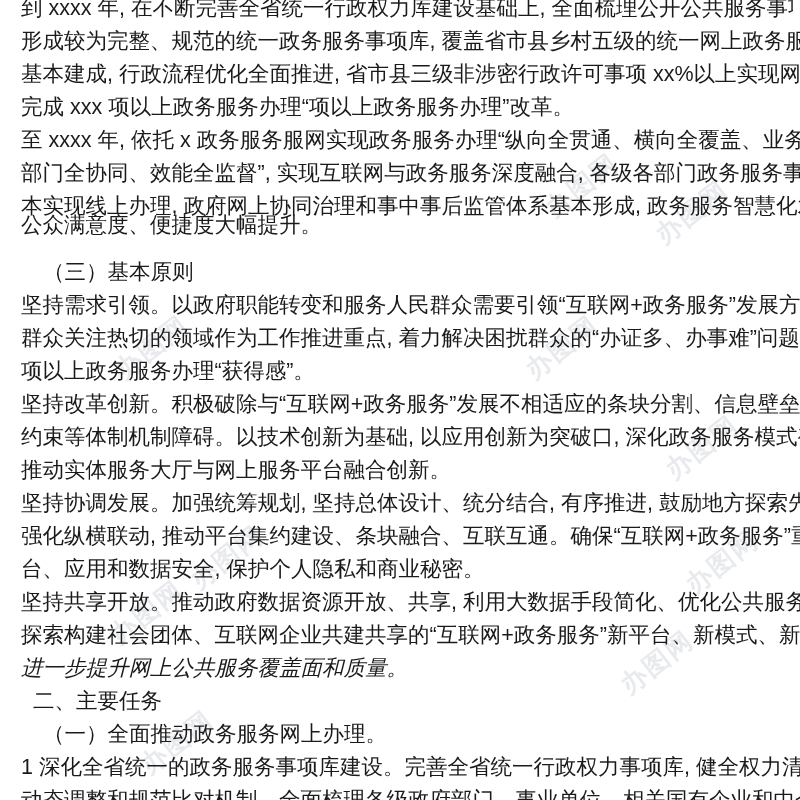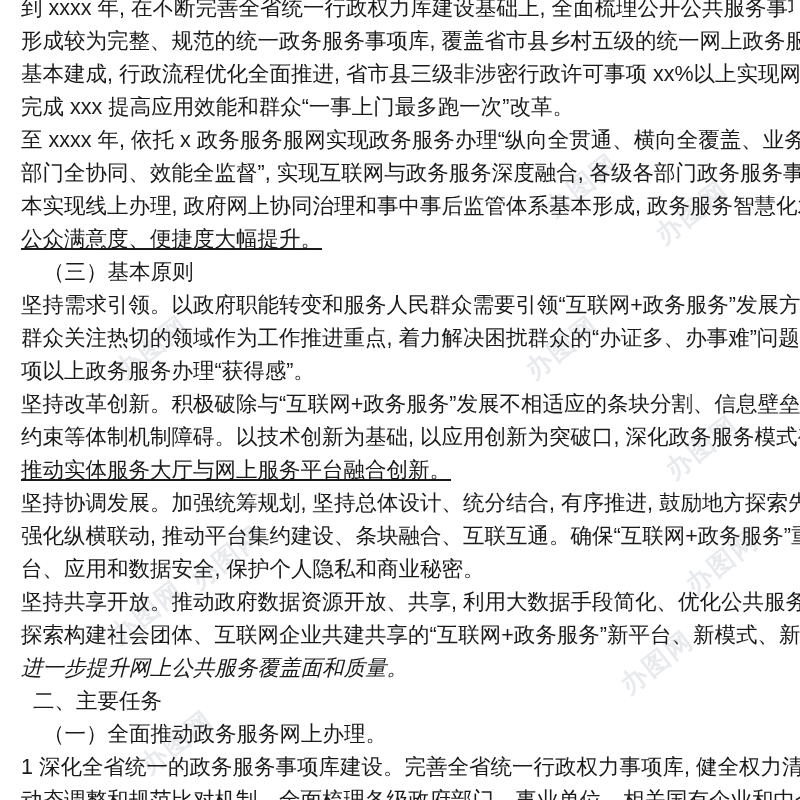--- a/index.html
+++ b/index.html
@@ -221,21 +221,21 @@
         <span>&nbsp;</span>
         <span>x</span>
         <span>x</span>
         <span>%</span>
         <span>以</span>
         <span>上</span>
         <span>实</span>
         <span>现</span>
         <span>网</span>
       </div>
-      <div class="line" style="top: 91px;">完成 xxx 提高应用效能和群众“一事上门最多跑一次”改革。</div>
+      <div class="line" style="top: 91px;">完成 xxx 项以上政务服务办理“项以上政务服务办理”改革。</div>
       <div class="line just" style="top: 124px;">
         <span>至</span>
         <span>&nbsp;</span>
         <span>x</span>
         <span>x</span>
         <span>x</span>
         <span>x</span>
         <span>&nbsp;</span>
         <span>年</span>
         <span>,</span>
@@ -352,21 +352,21 @@
         <span>&nbsp;</span>
         <span>政</span>
         <span>务</span>
         <span>服</span>
         <span>务</span>
         <span>智</span>
         <span>慧</span>
         <span>化</span>
         <span>水</span>
       </div>
-      <div class="line" style="top: 223px; text-decoration: underline;">公众满意度、便捷度大幅提升。</div>
+      <div class="line" style="top: 209px;">公众满意度、便捷度大幅提升。</div>
       <div class="line indent2" style="top: 256px;">（三）基本原则</div>
       <div class="line just" style="top: 289px;">
         <span>坚</span>
         <span>持</span>
         <span>需</span>
         <span>求</span>
         <span>引</span>
         <span>领</span>
         <span>。</span>
         <span>以</span>
@@ -519,21 +519,21 @@
         <span>深</span>
         <span>化</span>
         <span>政</span>
         <span>务</span>
         <span>服</span>
         <span>务</span>
         <span>模</span>
         <span>式</span>
         <span>变</span>
       </div>
-      <div class="line" style="top: 454px; text-decoration: underline;">推动实体服务大厅与网上服务平台融合创新。</div>
+      <div class="line" style="top: 454px;">推动实体服务大厅与网上服务平台融合创新。</div>
       <div class="line just" style="top: 487px;">
         <span>坚</span>
         <span>持</span>
         <span>协</span>
         <span>调</span>
         <span>发</span>
         <span>展</span>
         <span>。</span>
         <span>加</span>
         <span>强</span>

